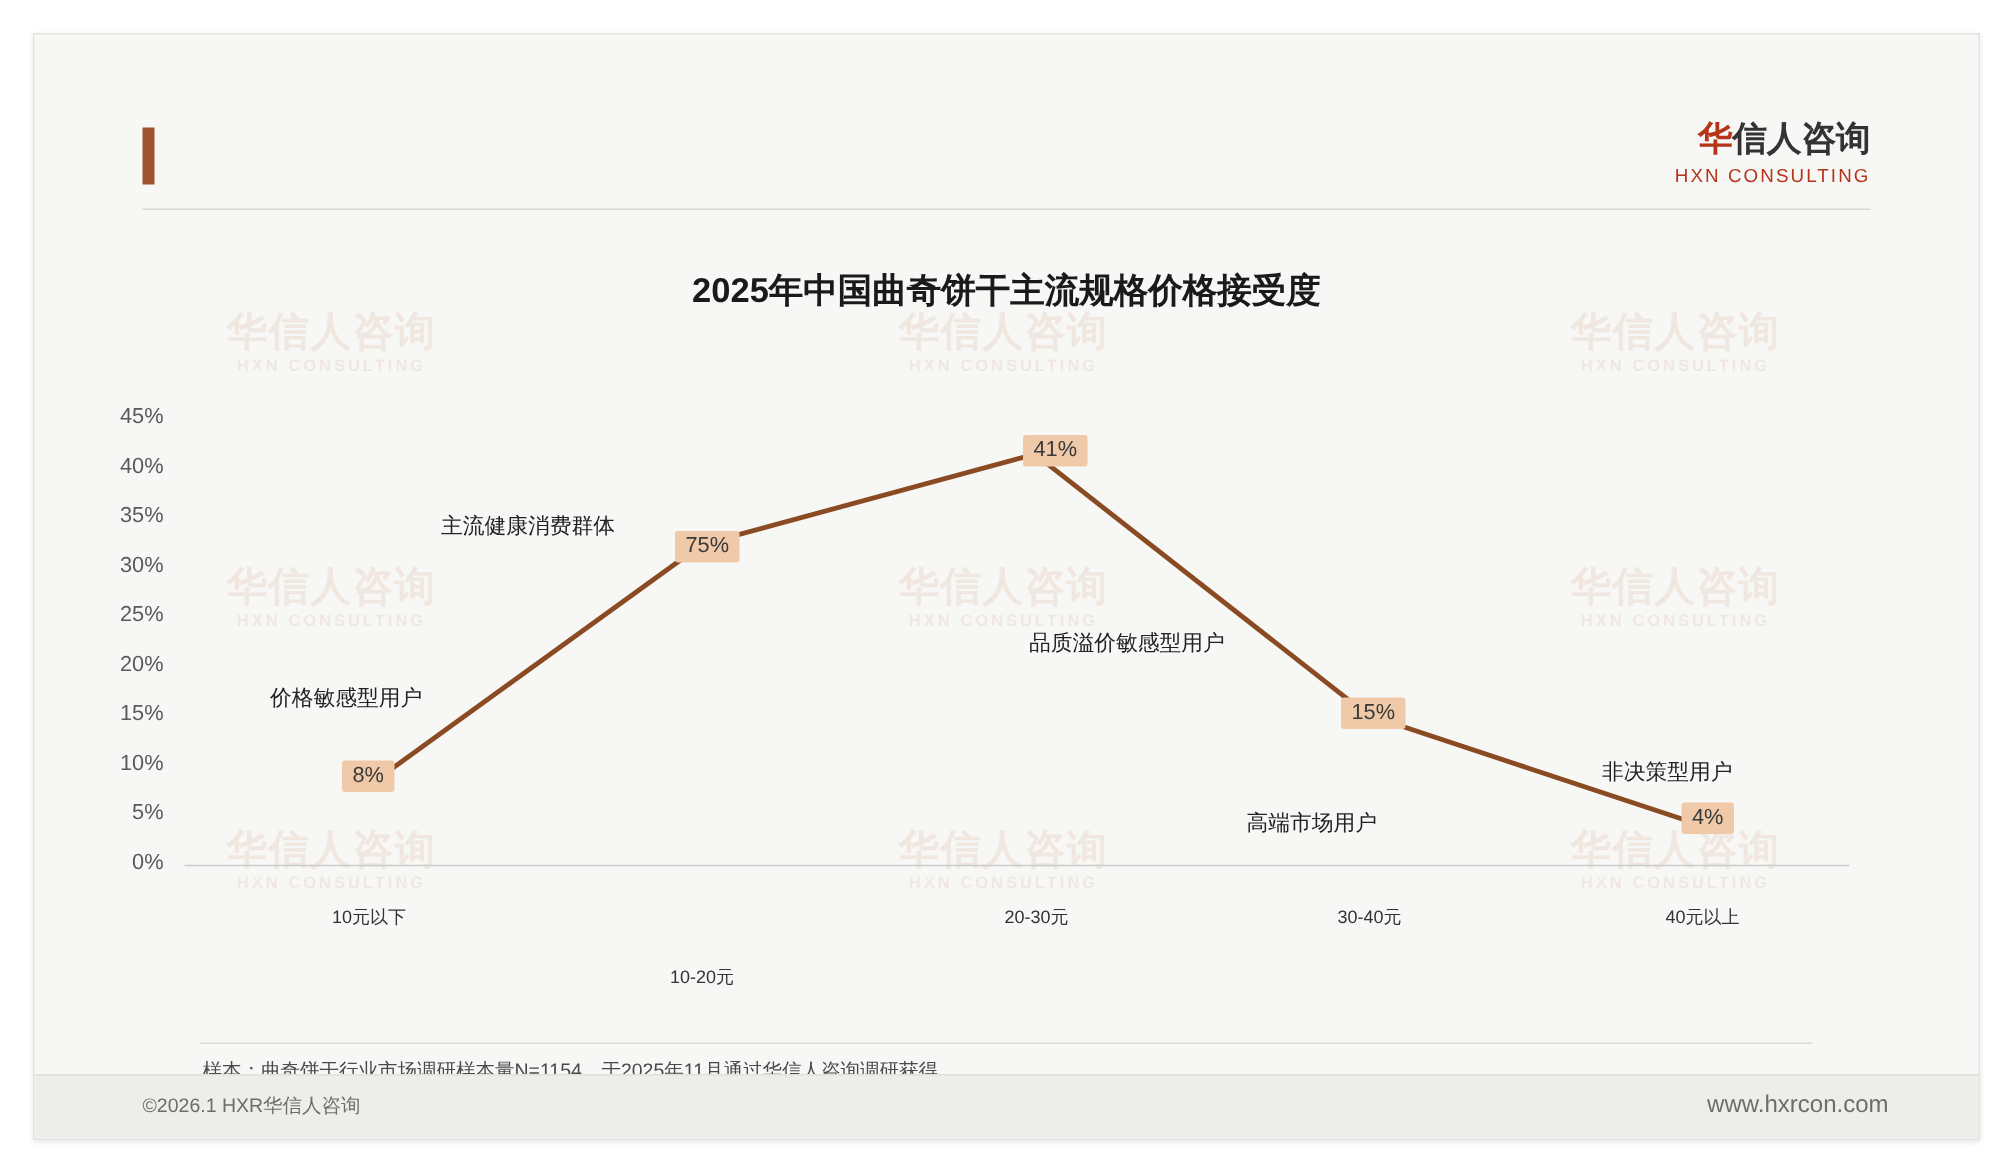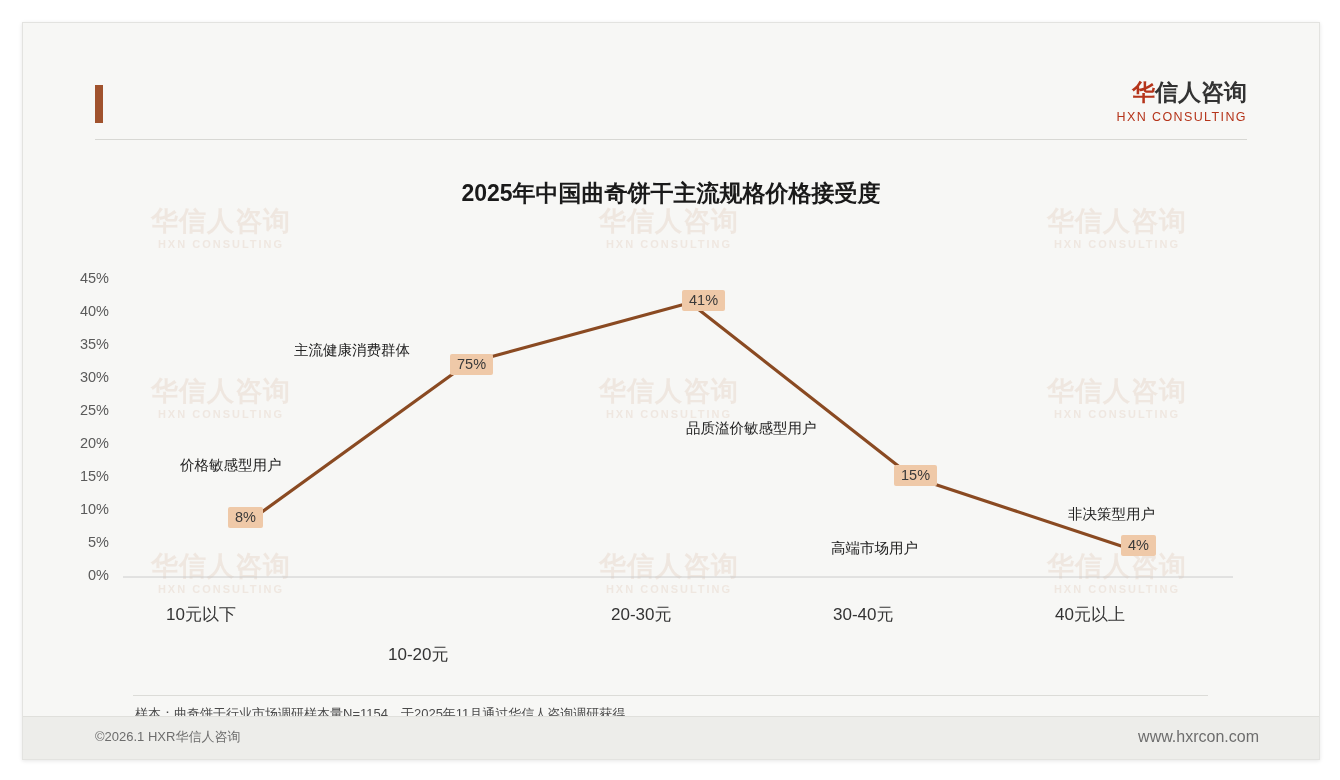--- a/index.html
+++ b/index.html
@@ -119,21 +119,22 @@
   .ylabel {
     position: absolute;
     right: 0;
     text-align: right;
     font-size: 14.5px;
     color: #5a5a5a;
     width: 46px;
   }
   .xlabel {
     position: absolute;
-    font-size: 17px;
+    text-align: center;
+    font-size: 12px;
     color: #333333;
     width: 160px;
   }
   .dot-label {
     position: absolute;
     background: #efc9a8;
     color: #3a3a3a;
     font-size: 14.5px;
     padding: 2px 7px 3px 7px;
     border-radius: 2px;

